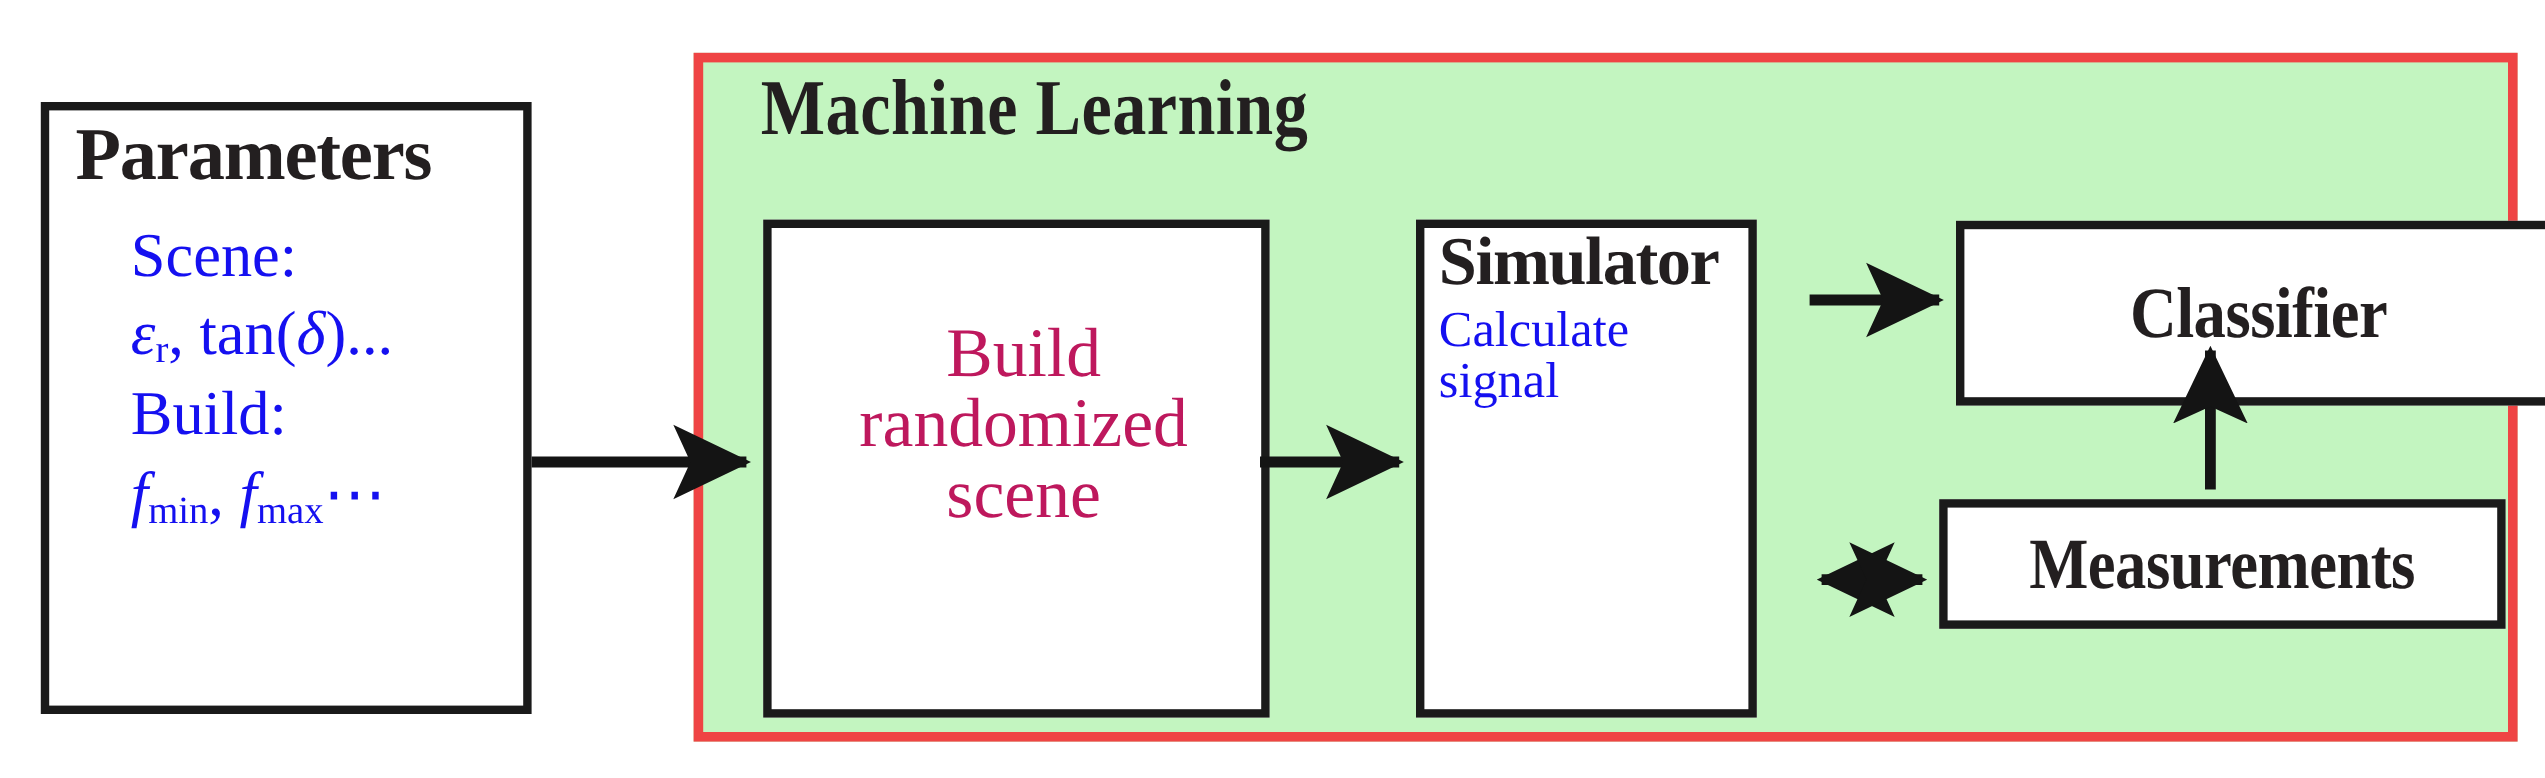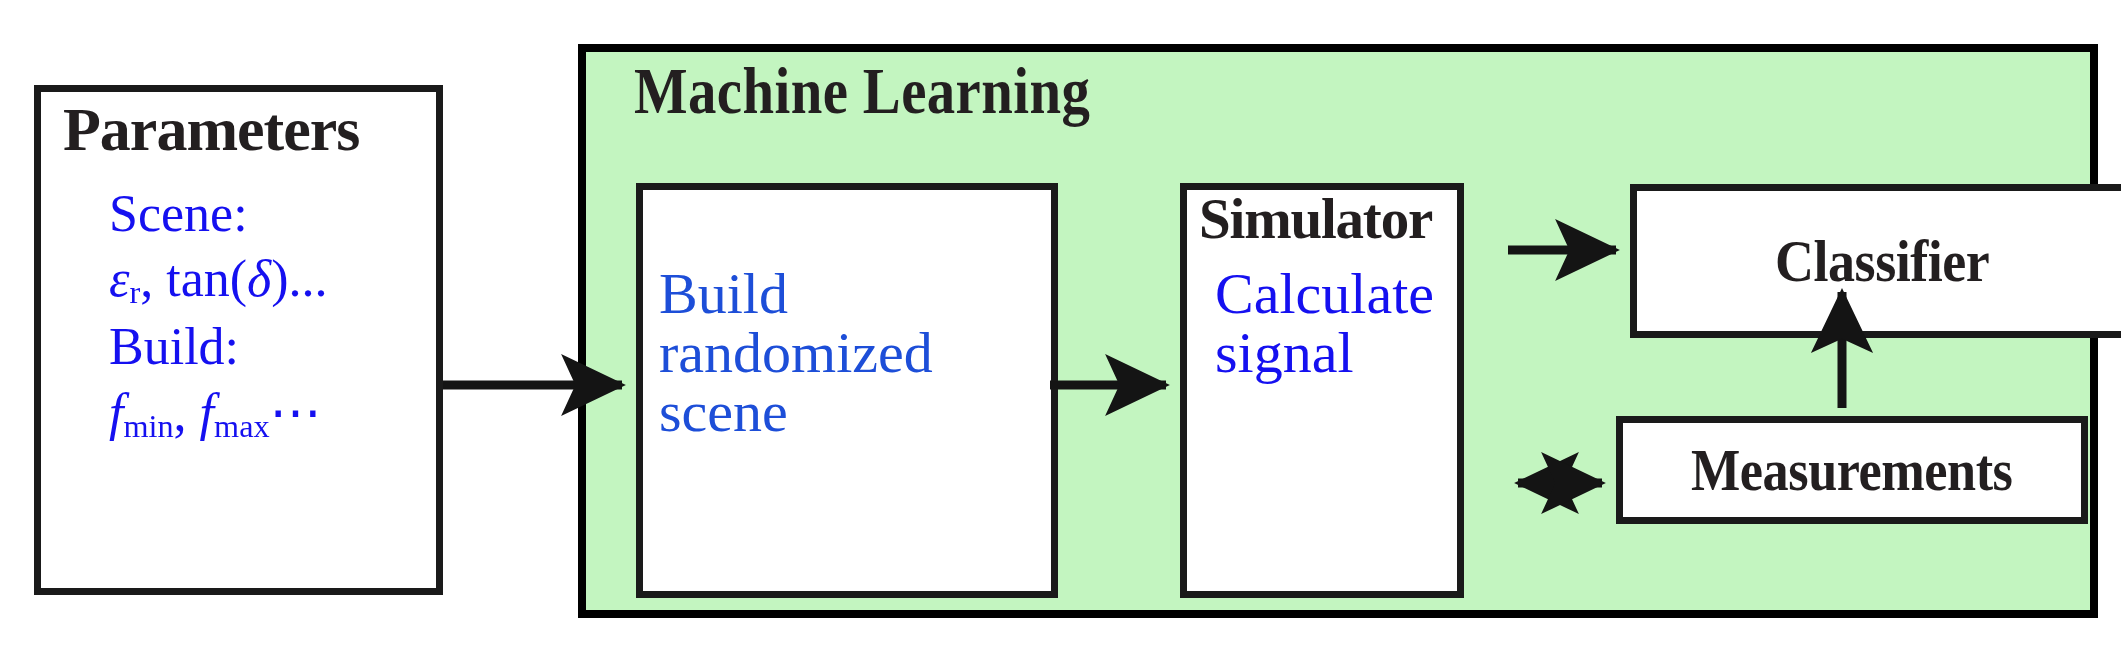--- a/index.html
+++ b/index.html
@@ -71,21 +71,21 @@
 
   
   #ml-panel {
     position: absolute;
     left: 578px;
     top: 44px;
     width: 1520px;
     height: 574px;
     box-sizing: border-box;
     background: #c3f5c0;
-    border: 8px solid #000000;
+    border: 8px solid #ef4444;
   }
   #ml-title {
     position: absolute;
     left: 48px;
     top: 6px;
     font-size: 66px;
     font-weight: bold;
     color: #231f20;
     transform: scaleX(0.86);
     transform-origin: left top;
@@ -109,21 +109,22 @@
     color: #231f20;
     letter-spacing: -1.2px;
     white-space: nowrap;
   }
   #randomizer-body {
     position: absolute;
     left: 16px;
     top: 74px;
     right: 4px;
     font-size: 58px;
-    color: #1d4ed8;
+    color: #be185d;
+    text-align: center;
   }
 
   
   #simulator-box {
     left: 594px;
     top: 131px;
     width: 284px;
     height: 415px;
   }
   #simulator-title {
@@ -132,25 +133,24 @@
     top: 0px;
     font-size: 57px;
     font-weight: bold;
     color: #231f20;
     letter-spacing: -1.2px;
     white-space: nowrap;
   }
   #simulator-body {
     position: absolute;
     left: 12px;
-    top: 74px;
+    top: 64px;
     right: 2px;
-    font-size: 58px;
+    font-size: 42px;
     color: #1510f0;
-    margin-left: 16px;
   }
 
   
   #classifier-box {
     left: 1044px;
     top: 132px;
     width: 504px;
     height: 154px;
     display: flex;
     align-items: center;

